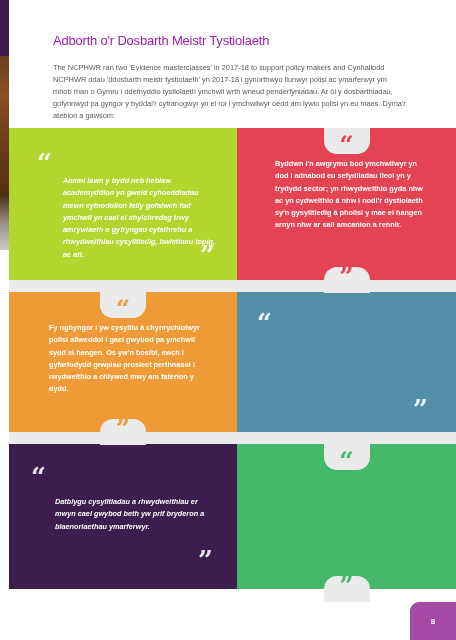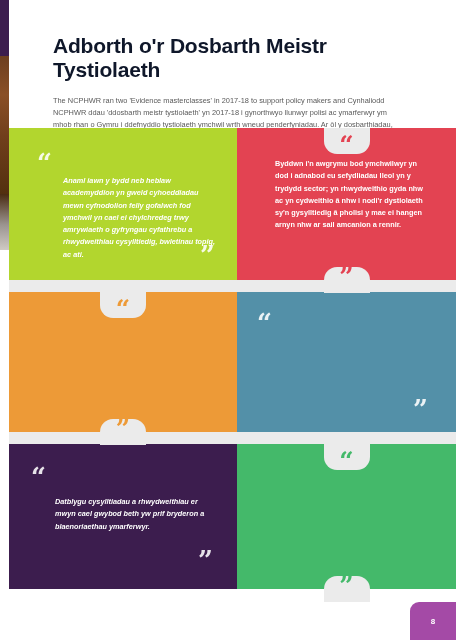--- a/index.html
+++ b/index.html
@@ -18,21 +18,21 @@
   .prev-band-photo{position:absolute;left:0;top:56px;width:9px;height:138px;
     background:linear-gradient(180deg,#6d3f20 0%,#8a4f26 28%,#713f1c 58%,#53300f 100%);}
   .prev-band-photo2{position:absolute;left:0;top:194px;width:9px;height:56px;
     background:linear-gradient(180deg,#4a2c12 0%,#9b9490 55%,#cfcac4 100%);}
 
   .content{position:absolute;left:9px;top:0;right:0;bottom:0;}
 
   
   .header{padding:34px 50px 0 44px;}
   .page-title{
-    color:#0f172a;font-size:21px;font-weight:bold;letter-spacing:-0.2px;
+    color:#a21caf;font-size:13px;font-weight:normal;letter-spacing:-0.2px;
     margin:0 0 13px 0;line-height:1.15;
   }
   .intro{
     color:#595959;font-size:7.4px;line-height:1.62;margin:0;
     max-width:355px;
   }
 
   
   .grid{position:absolute;left:0;top:128px;right:0;}
   .row{display:flex;position:relative;}
@@ -120,20 +120,21 @@
         </div>
       </div>
 
       <div class="gutter" style="margin-top:0;"></div>
 
       <div class="row" style="margin-top:0;">
         <div class="cell cell-left" style="background:#ed9a37;height:140px;">
           <div class="notch notch-top" style="left:50%;transform:translateX(-50%);color:#ed9a37;">
             <span>“</span>
           </div>
+          <div class="quote-body centered" style="padding-top:30px;padding-left:40px;padding-right:32px;">Fy nghyngor i yw cysylltu â chynrychiolwyr polisi allweddol i gael gwybod pa ymchwil sydd ei hangen. Os yw'n bosibl, ewch i gyfarfodydd grwpiau prosiect perthnasol i rwydweithio a chlywed mwy am faterion y dydd.</div>
           <div class="notch notch-bottom" style="left:50%;transform:translateX(-50%);color:#ed9a37;bottom:-13px;">
             <span>”</span>
           </div>
         </div>
         <div class="cell cell-right" style="background:#5390a8;height:140px;">
           <div class="qm qm-open" style="left:20px;top:18px;">“</div>
           <div class="qm qm-close" style="right:28px;bottom:10px;">”</div>
         </div>
       </div>
 

